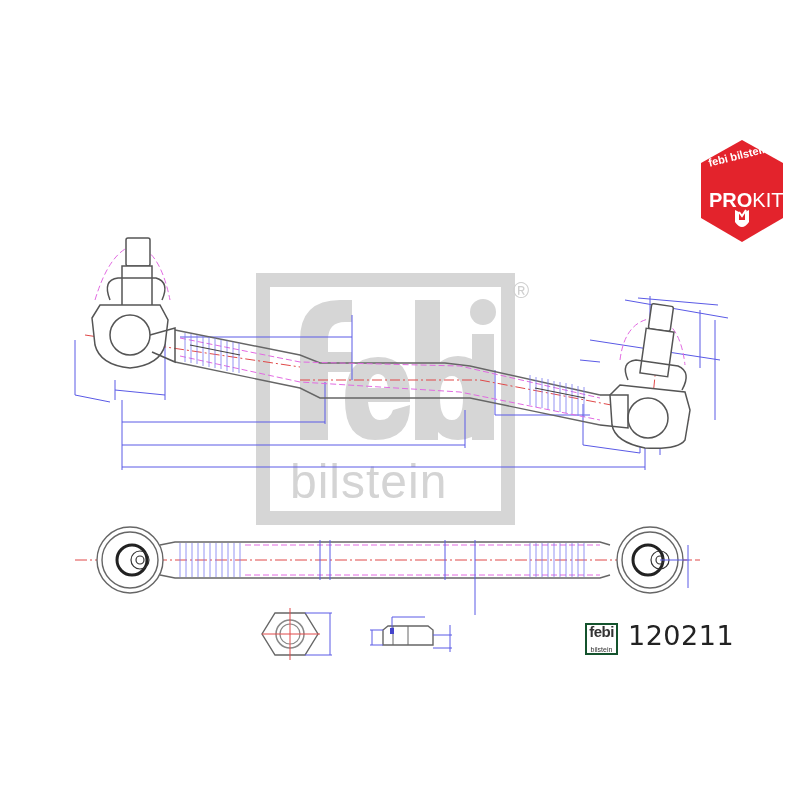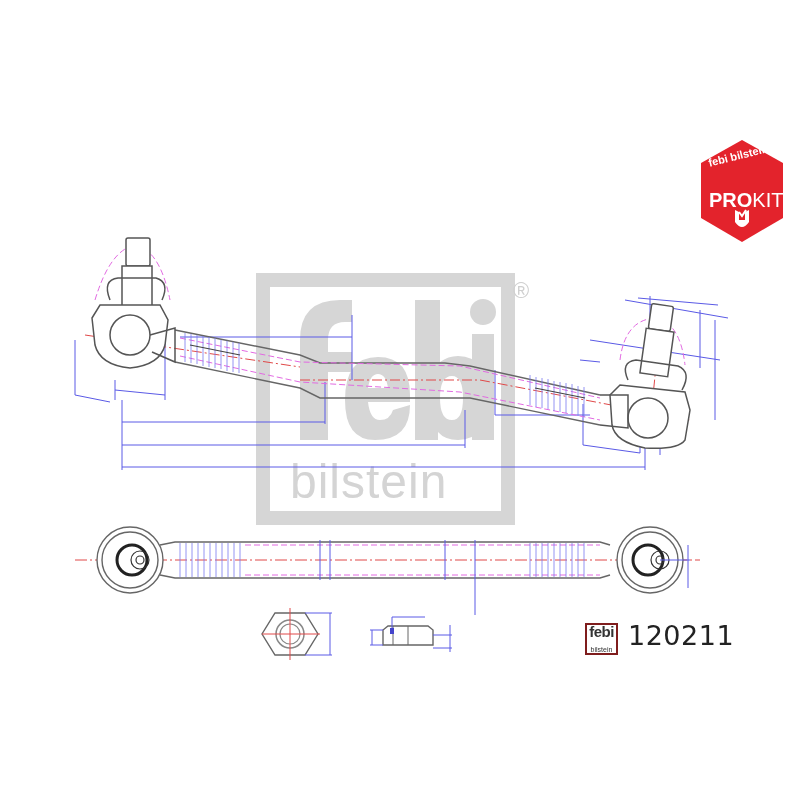--- a/index.html
+++ b/index.html
@@ -1,19 +1,19 @@
 <!DOCTYPE html>
 <html><head>
 <meta charset="utf-8">
 <style>
   html,body{margin:0;padding:0;background:#ffffff;}
   body{width:800px;height:800px;position:relative;overflow:hidden;font-family:"Liberation Sans",sans-serif;}
   svg{position:absolute;left:0;top:0;}
   .part-number{position:absolute;left:628px;top:620px;font-size:27px;color:#222;letter-spacing:0.5px;font-family:"DejaVu Sans","Liberation Sans",sans-serif;}
-  .small-logo{position:absolute;left:585px;top:623px;width:33px;height:32px;border:2px solid #7f1d1d;box-sizing:border-box;background:#fff;}
+  .small-logo{position:absolute;left:585px;top:623px;width:33px;height:32px;border:2px solid #14532d;box-sizing:border-box;background:#fff;}
   .small-logo .febi{position:absolute;left:0;top:-2px;width:100%;text-align:center;font-size:15px;font-weight:bold;color:#333;letter-spacing:-0.5px;}
   .small-logo .bil{position:absolute;left:0;bottom:0px;width:100%;text-align:center;font-size:7px;color:#333;}
   .wm-bilstein{position:absolute;left:290px;top:454px;font-size:48px;color:#d4d4d4;letter-spacing:1px;}
   .wm-reg{position:absolute;left:513px;top:278px;font-size:22px;color:#cfcfcf;}
   .prokit-text-top{position:absolute;left:707px;top:157px;font-size:11px;font-weight:bold;color:#fff;transform:rotate(-14deg);transform-origin:left top;white-space:nowrap;}
   .prokit-text{position:absolute;left:709px;top:189px;font-size:20px;font-weight:bold;color:#fff;white-space:nowrap;}
   .prokit-text .kit{font-weight:normal;}
 </style>
 </head>
 <body>

